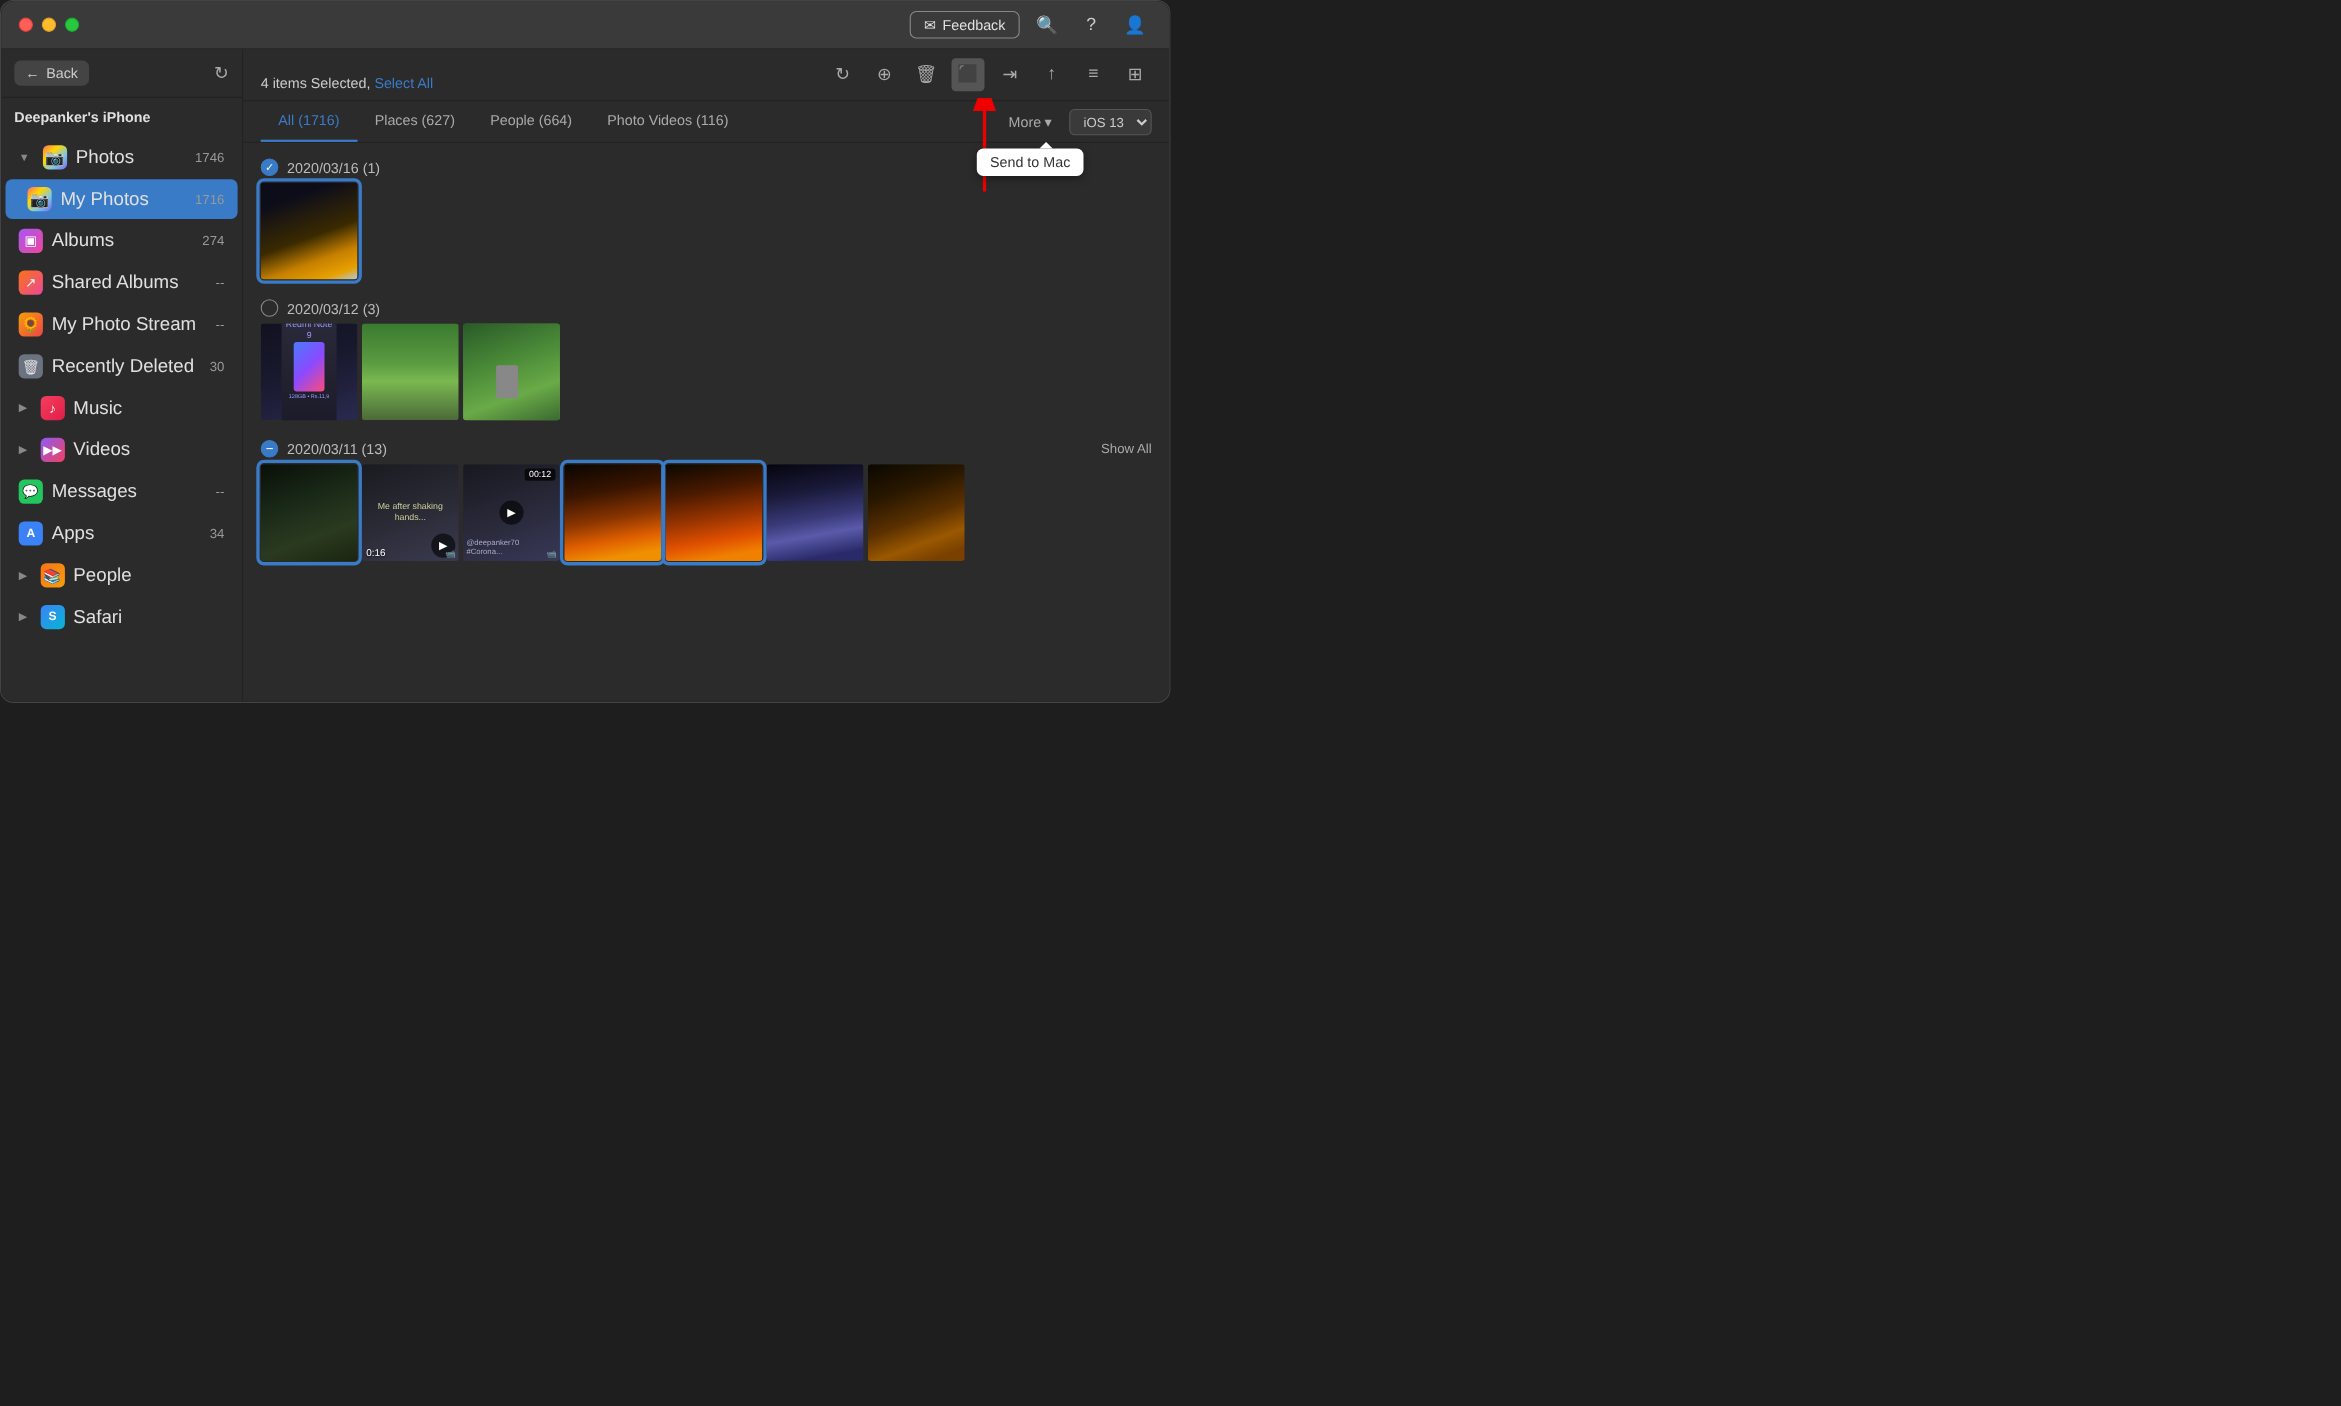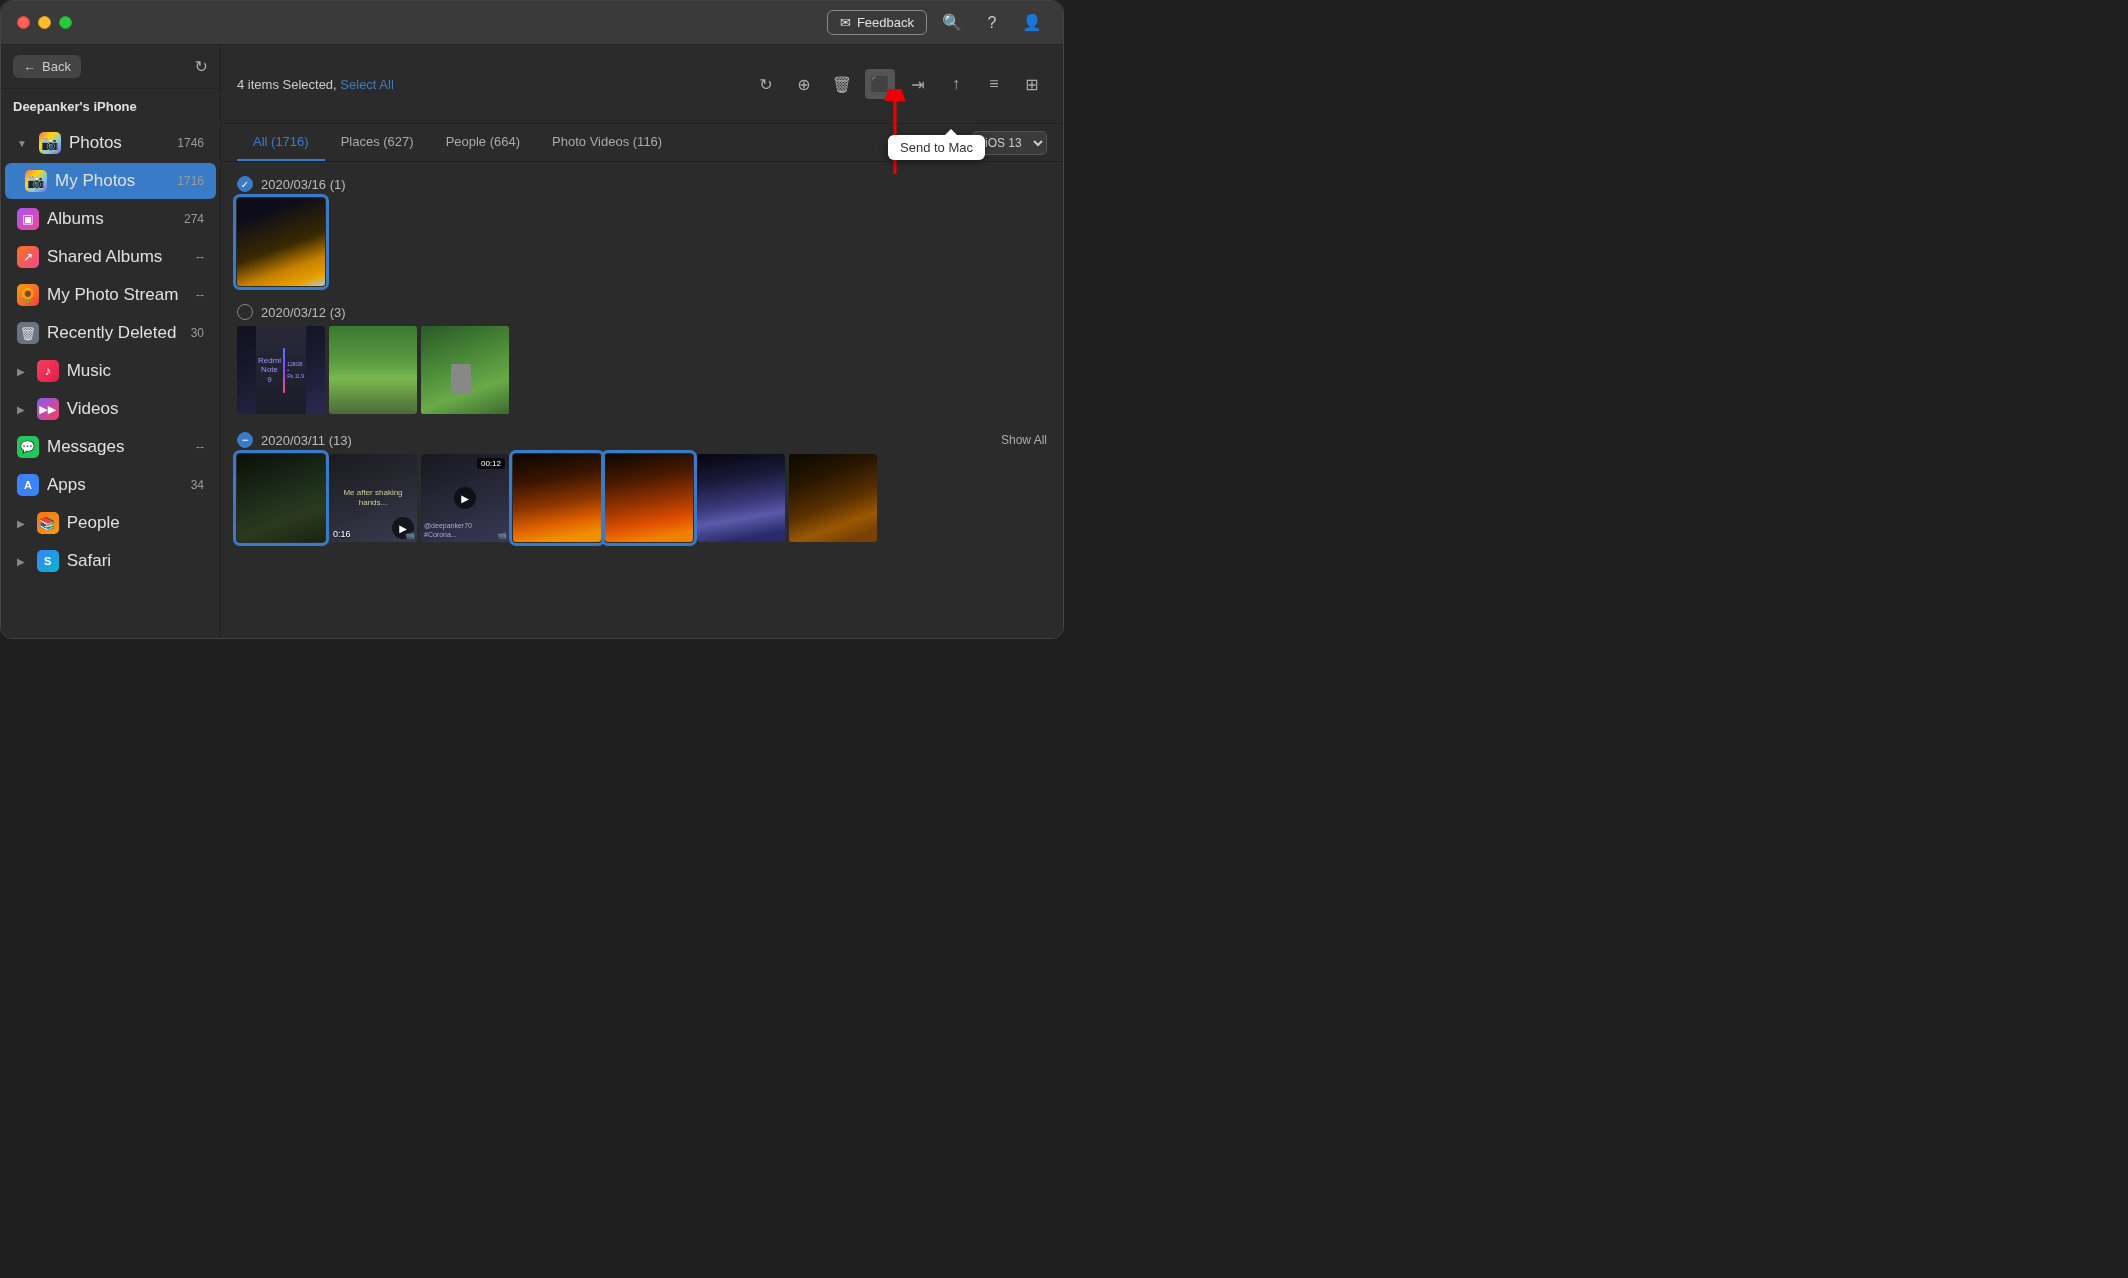--- a/index.html
+++ b/index.html
@@ -176,23 +176,23 @@
     .content-area {
       flex: 1;
       display: flex;
       flex-direction: column;
       background: #2b2b2b;
       overflow: hidden;
     }
     
     .content-toolbar {
       display: flex;
-      align-items: center;
+      align-items: flex-end;
       justify-content: space-between;
-      padding: 24px 16px;
+      padding: 8px 16px;
       border-bottom: 1px solid #222;
       flex-shrink: 0;
     }
     .selection-info {
       font-size: 13px;
       color: #ccc;
     }
     .select-all-link {
       color: #3a7bc8;
       cursor: pointer;
@@ -585,21 +585,21 @@
         </div>
 
         <div class="date-group">
           <div class="date-header">
             <div class="date-checkbox"></div>
             <span>2020/03/12 (3)</span>
           </div>
           <div class="photos-row">
             <div class="photo-thumb bg-phone">
               <div style="width:100%;height:100%;background:linear-gradient(160deg,#111120 0%,#1a1a30 50%,#2a2a50 100%);display:flex;align-items:center;justify-content:center;">
-                <div style="width:50px;height:104px;background:linear-gradient(180deg,#2a2a3a,#1a1a28);border-radius:6px;display:flex;flex-direction:row;align-items:center;padding:4px 2px;gap:2px;">
+                <div style="width:50px;height:104px;background:linear-gradient(180deg,#2a2a3a,#1a1a28);border-radius:6px;display:flex;flex-direction:column;align-items:center;padding:4px 2px;gap:2px;">
                   <div style="font-size:8px;color:#99f;line-height:1.2;text-align:center;">Redmi Note 9</div>
                   <div style="width:28px;height:45px;background:linear-gradient(135deg,#4a7aff,#8a4aff,#ff4a7a);border-radius:3px;"></div>
                   <div style="font-size:5px;color:#99f;line-height:1.2;">128GB • Rs.11,9</div>
                 </div>
               </div>
             </div>
             <div class="photo-thumb bg-garden1">
               <div style="width:100%;height:100%;background:linear-gradient(180deg,#3a7a30 0%,#5a9a40 40%,#7ab850 60%,#4a6a38 100%);"></div>
             </div>
             <div class="photo-thumb bg-garden2">

